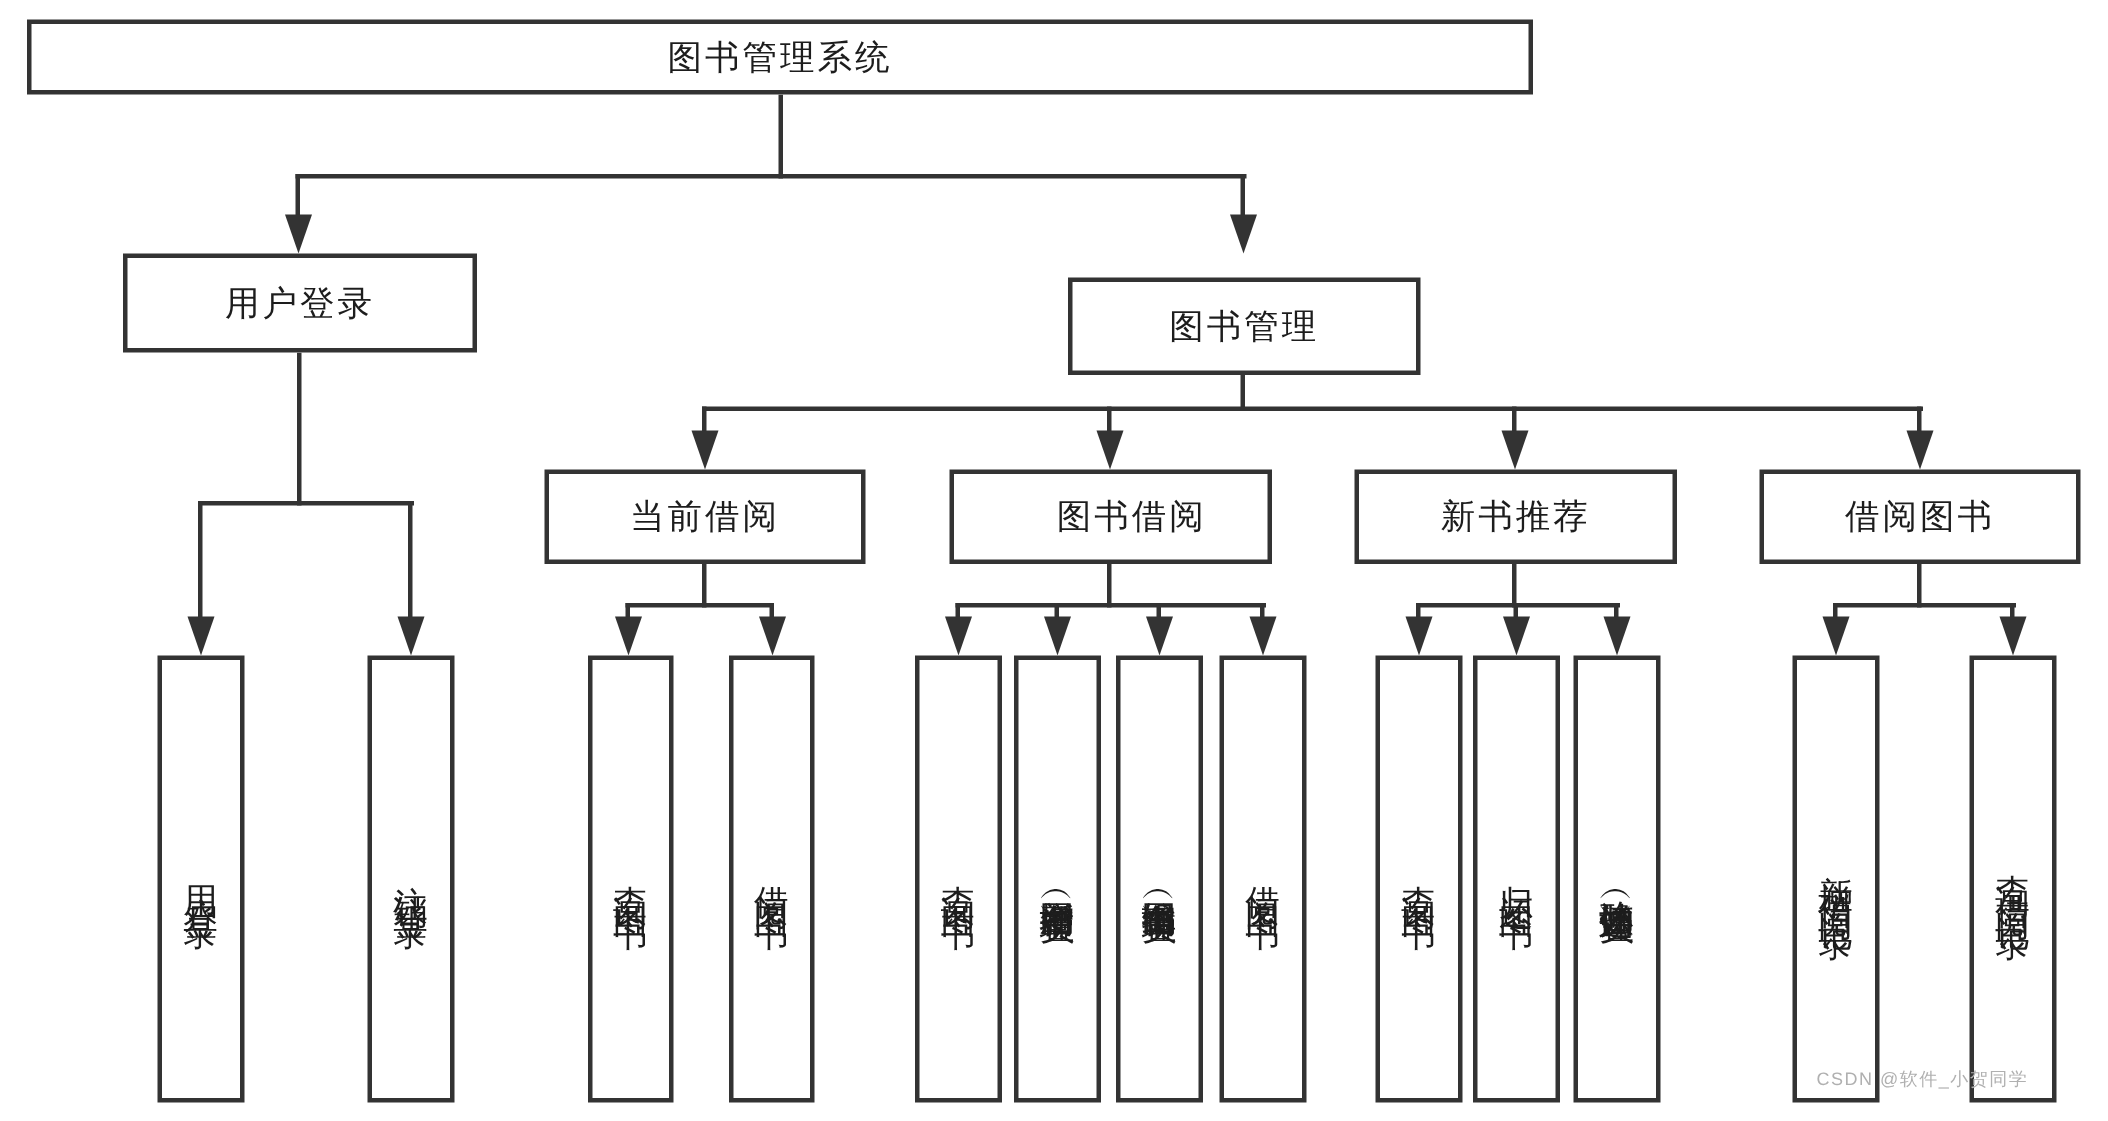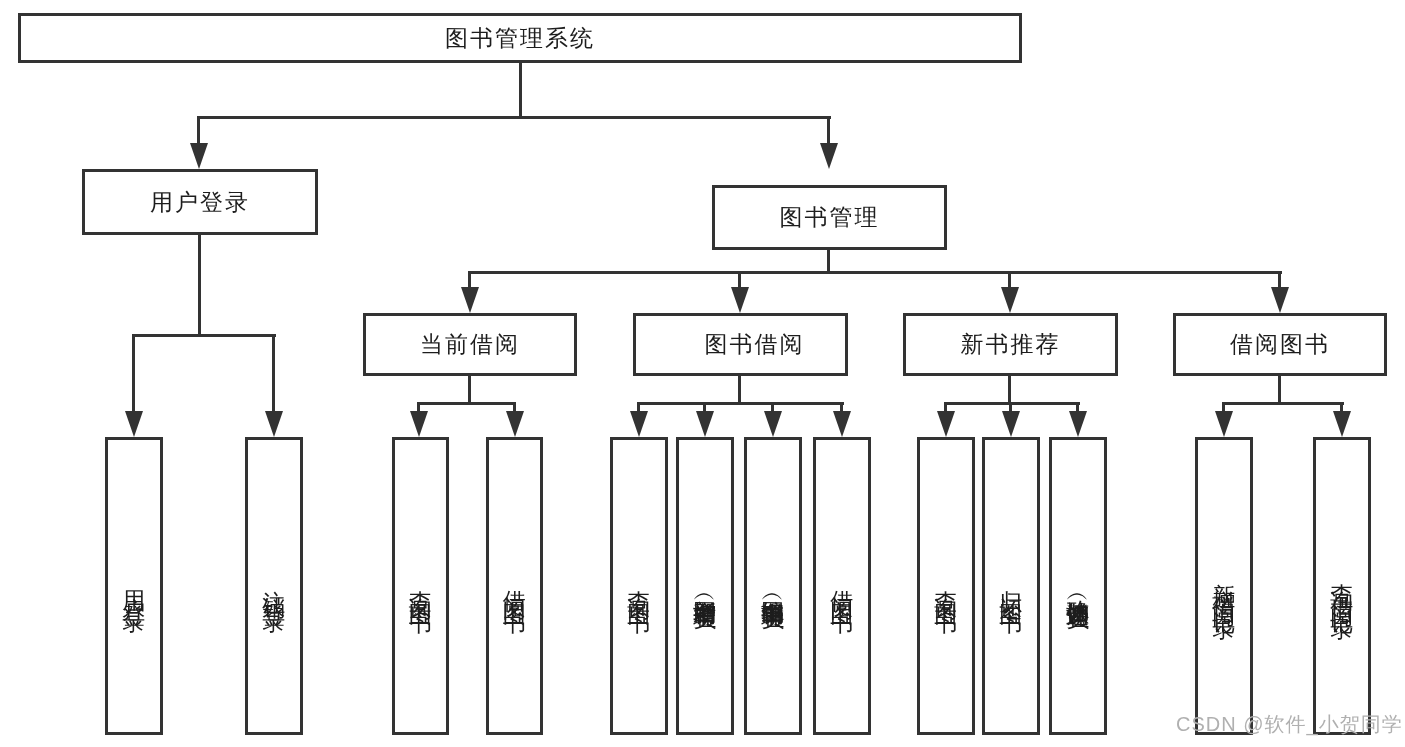--- a/index.html
+++ b/index.html
@@ -42,22 +42,22 @@
   .arrow {
     position:absolute;
     width:0; height:0;
     border-left:9px solid transparent;
     border-right:9px solid transparent;
     border-top:26px solid var(--line);
     z-index:1;
   }
   .watermark {
     position:absolute;
-    left:1176px; top:711px;
-    font-size:20px;
+    left:1211px; top:711px;
+    font-size:12px;
     letter-spacing:1px;
     color:var(--watermark);
     z-index:3;
     white-space:nowrap;
   }
 </style>
 </head>
 <body>
 
 <div id="canvas">

